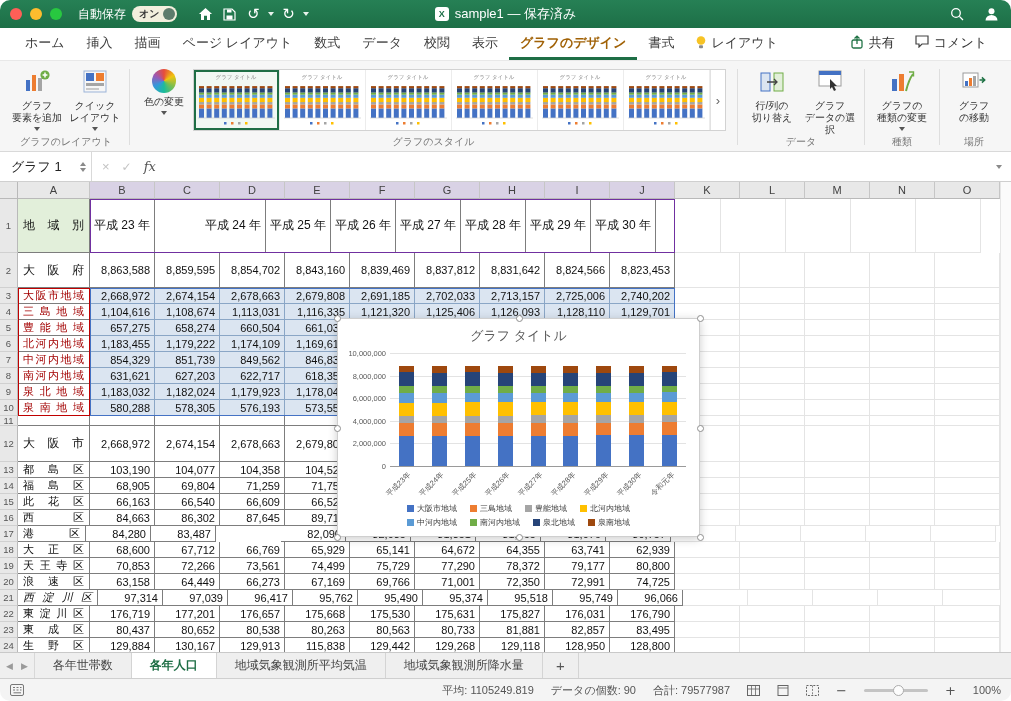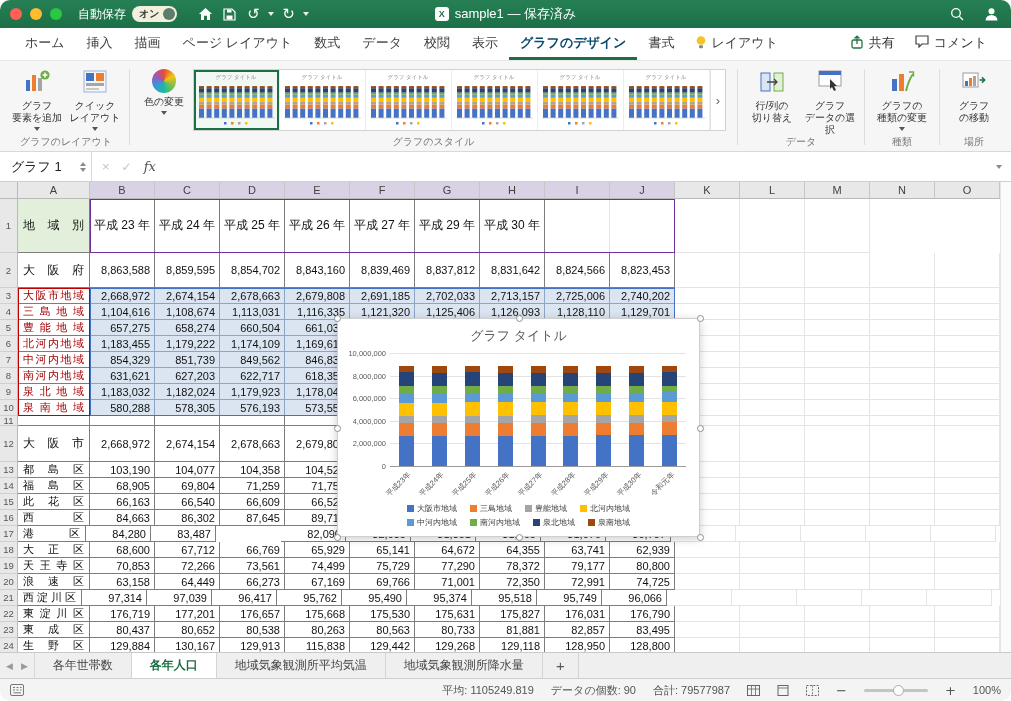--- a/index.html
+++ b/index.html
@@ -25,21 +25,21 @@
   .tb-title { position:absolute; left:0; right:0; top:0; height:28px; display:flex; align-items:center; justify-content:center;
               gap:6px; pointer-events:none; font-size:13px; }
   .doc-ic { width:14px; height:14px; background:#fff; border-radius:3px; color:#1d6f47; font-size:9px; font-weight:bold;
             display:flex; align-items:center; justify-content:center; }
   .tb-right { margin-left:auto; display:flex; align-items:center; gap:14px; }
 
   
   .tabrow { height:33px; background:#fff; display:flex; align-items:flex-end; padding:0 14px; flex:0 0 auto; border-bottom:1px solid #e8e8e8; }
   .tabs-left { display:flex; align-items:flex-end; }
   .rtab { padding:0 11px 8px; font-size:13px; color:#3b3b3b; white-space:nowrap; cursor:default; }
-  .rtab.active { color:#0c4a6e; font-weight:bold; border-bottom:3px solid #1e6e45; padding-bottom:5px; }
+  .rtab.active { color:#a16207; font-weight:bold; border-bottom:3px solid #1e6e45; padding-bottom:5px; }
   .assist { display:flex; align-items:center; gap:4px; font-size:13px; color:#3b3b3b; padding:0 10px 8px; }
   .topbtn { display:flex; align-items:center; gap:5px; font-size:13px; color:#333; padding:0 10px 8px; }
 
   
   .ribbon { height:91px; background:#f6f6f6; border-bottom:1px solid #d9d9d9; display:flex; padding:2px 4px 0; flex:0 0 auto; }
   .rgroup { position:relative; display:flex; align-items:flex-start; padding:3px 4px 16px; }
   .rgroup-label { position:absolute; bottom:2px; left:0; right:0; text-align:center; font-size:10px; color:#767676; white-space:nowrap; }
   .rsep { width:1px; background:#dedede; margin:6px 1px; }
   .rbtn { width:58px; display:flex; flex-direction:column; align-items:center; text-align:center; font-size:10px;
           color:#333; line-height:1.2; padding-top:3px; gap:3px; cursor:default; }
@@ -895,24 +895,25 @@
         <div class="ch" style="width: 65px;">L</div>
         <div class="ch" style="width: 65px;">M</div>
         <div class="ch" style="width: 65px;">N</div>
         <div class="ch" style="width: 65px;">O</div>
       </div>
     <div id="grid" style="position:relative;">
         <div class="grow" style="height: 54px;">
           <div class="gut">1</div>
           <div class="cell lbl greenhead" style="width: 72px; height: 54px; line-height: 53px; font-size: 12px;">地域別</div>
           <div class="cell ctr yearcell" style="width: 65px; height: 54px;">平成 23 年</div>
-          <div class="cell ctr yearcell" style="width: 65px; height: 54px;">平成 24 年</div>
+          <div class="cell ctr yearcell" style="width: 65px; height: 54px; margin-left: 46px;">平成 24 年</div>
           <div class="cell ctr yearcell" style="width: 65px; height: 54px;">平成 25 年</div>
           <div class="cell ctr yearcell" style="width: 65px; height: 54px;">平成 26 年</div>
           <div class="cell ctr yearcell" style="width: 65px; height: 54px;">平成 27 年</div>
+          <div class="cell ctr yearcell" style="width: 65px; height: 54px;">平成 28 年</div>
           <div class="cell ctr yearcell" style="width: 65px; height: 54px;">平成 29 年</div>
           <div class="cell ctr yearcell" style="width: 65px; height: 54px;">平成 30 年</div>
           <div class="cell empty" style="width: 65px; height: 54px;"></div>
           <div class="cell empty" style="width: 65px; height: 54px;"></div>
           <div class="cell empty" style="width: 65px; height: 54px;"></div>
           <div class="cell empty" style="width: 65px; height: 54px;"></div>
           <div class="cell empty" style="width: 65px; height: 54px;"></div>
         </div>
         <div class="grow" style="height: 35px;">
           <div class="gut">2</div>
@@ -1251,21 +1252,21 @@
           <div class="cell num" style="width: 65px; height: 16px;">72,991</div>
           <div class="cell num" style="width: 65px; height: 16px;">74,725</div>
           <div class="cell empty" style="width: 65px; height: 16px;"></div>
           <div class="cell empty" style="width: 65px; height: 16px;"></div>
           <div class="cell empty" style="width: 65px; height: 16px;"></div>
           <div class="cell empty" style="width: 65px; height: 16px;"></div>
           <div class="cell empty" style="width: 65px; height: 16px;"></div>
         </div>
         <div class="grow" style="height: 16px;">
           <div class="gut">21</div>
-          <div class="cell lbl" style="width: 64px; height: 16px; line-height: 15px;">西淀川区</div>
+          <div class="cell lbl" style="width: 80px; height: 16px; line-height: 15px; font-style: italic;">西淀川区</div>
           <div class="cell num" style="width: 65px; height: 16px;">97,314</div>
           <div class="cell num" style="width: 65px; height: 16px;">97,039</div>
           <div class="cell num" style="width: 65px; height: 16px;">96,417</div>
           <div class="cell num" style="width: 65px; height: 16px;">95,762</div>
           <div class="cell num" style="width: 65px; height: 16px;">95,490</div>
           <div class="cell num" style="width: 65px; height: 16px;">95,374</div>
           <div class="cell num" style="width: 65px; height: 16px;">95,518</div>
           <div class="cell num" style="width: 65px; height: 16px;">95,749</div>
           <div class="cell num" style="width: 65px; height: 16px;">96,066</div>
           <div class="cell empty" style="width: 65px; height: 16px;"></div>

